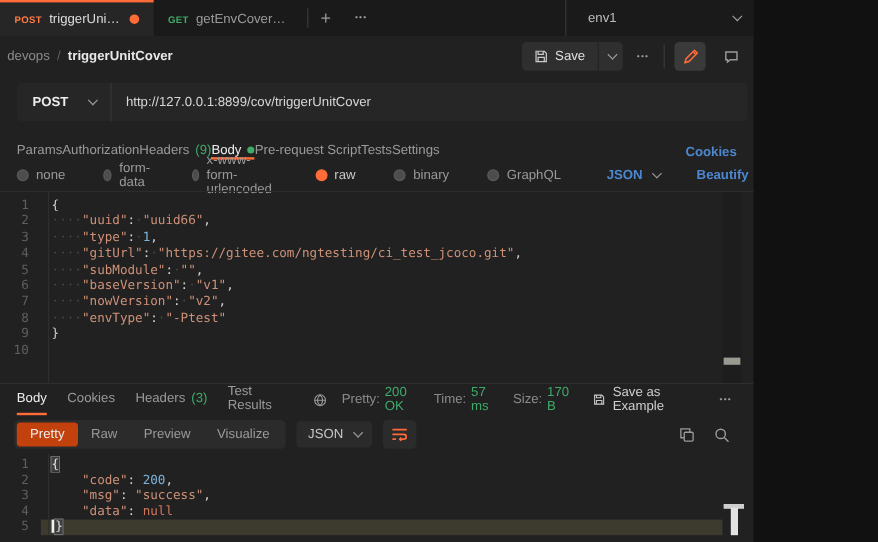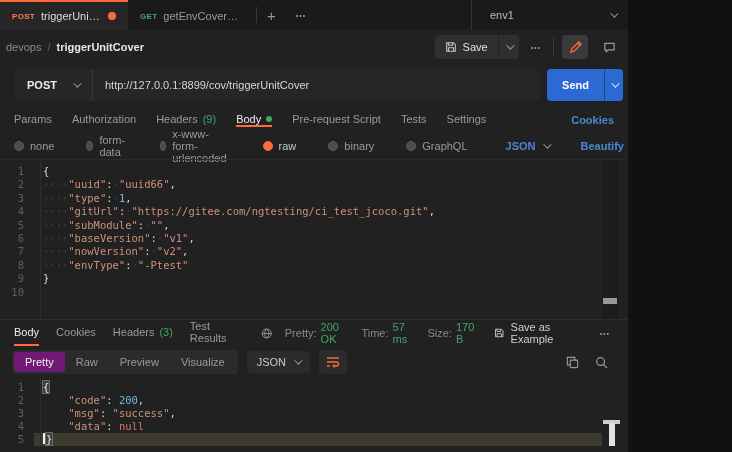--- a/index.html
+++ b/index.html
@@ -51,21 +51,21 @@
   .method-sel { display:flex; align-items:center; padding:0 13px; height:100%; cursor:pointer;
                 border-right:1px solid #363636; }
   .method-sel .m { color:#ededed; font-weight:bold; font-size:11px; margin-right:16px; }
   .url-text { padding:0 12px; color:#d6d6d6; white-space:nowrap; overflow:hidden; }
   .send-btn { height:32px; display:flex; border-radius:4px; overflow:hidden; cursor:pointer; flex:none; }
   .send-main { background:#2b6ad3; color:#fff; font-weight:bold; display:flex; align-items:center; padding:0 15px; }
   .send-chev { background:#2b6ad3; width:19px; display:flex; align-items:center; justify-content:center;
                border-left:1px solid rgba(0,0,0,.35); }
 
   
-  .reqtabs { height:27px; display:flex; align-items:center; gap:20px; padding:0 14px; }
+  .reqtabs { height:27px; display:flex; align-items:flex-end; padding:0 14px; }
   .rtab { display:flex; align-items:center; gap:5px; color:#9a9a9a; cursor:pointer;
           border-bottom:2px solid transparent; }
   .rtab.active { color:#ededed; border-bottom-color:#ff6c37; }
   .rtab .cnt { color:#3faa69; }
   .dot-green { width:6px; height:6px; border-radius:50%; background:#3faa69; }
   .link { color:#4c87cf; font-weight:bold; cursor:pointer; }
   .push { margin-left:auto; display:flex; align-items:center; }
 
   
   .btyperow { height:26px; display:flex; align-items:center; gap:32px; padding:0 14px; }
@@ -101,21 +101,21 @@
   
   .respsec { border-top:1px solid #2e2e2e; }
   .resptabs { height:26px; display:flex; align-items:stretch; gap:17px; padding:0 14px; }
   .resp-meta { margin-left:auto; display:flex; align-items:center; gap:6px; color:#8b8b8b; }
   .meta-grp { display:flex; align-items:center; gap:4px; margin-right:6px; }
   .meta-val { color:#3faa69; }
   .meta-save { display:flex; align-items:center; gap:6px; color:#cfcfcf; cursor:pointer; margin:0 4px; }
   .viewbar { height:32px; display:flex; align-items:center; padding:0 12px; gap:9px; }
   .seg-ctrl { display:flex; background:#2b2b2b; border-radius:4px; padding:2px; }
   .seg-item { padding:4px 11px; color:#9a9a9a; border-radius:3px; cursor:pointer; }
-  .seg-item.active { background:#701a75; color:#ededed; }
+  .seg-item.active { background:#c2410c; color:#ededed; }
   .json-sel { display:flex; align-items:center; gap:8px; background:#2b2b2b; border-radius:4px;
               padding:5px 10px; color:#c8c8c8; cursor:pointer; }
   .wrap-btn { background:#2b2b2b; border-radius:4px; width:28px; height:24px; display:flex;
               align-items:center; justify-content:center; cursor:pointer; }
   .view-right { margin-left:auto; display:flex; align-items:center; gap:16px; padding-right:8px; }
 
   svg { display:block; }
 </style>
 </head>
 <body>
@@ -175,26 +175,20 @@
     </div>
   </div>
 
   <div class="urlrow">
     <div class="url-box">
       <div class="method-sel">
         <span class="m">POST</span>
         <span class="chev"></span>
       </div>
       <div class="url-text">http://127.0.0.1:8899/cov/triggerUnitCover</div>
-    </div>
-    <div class="send-btn">
-      <div class="send-main">Send</div>
-      <div class="send-chev">
-        <span class="chev white"></span>
-      </div>
     </div>
   </div>
 
   <div class="reqtabs">
     <div class="rtab">
         <span>Params</span>
       </div>
     <div class="rtab">
         <span>Authorization</span>
       </div>

